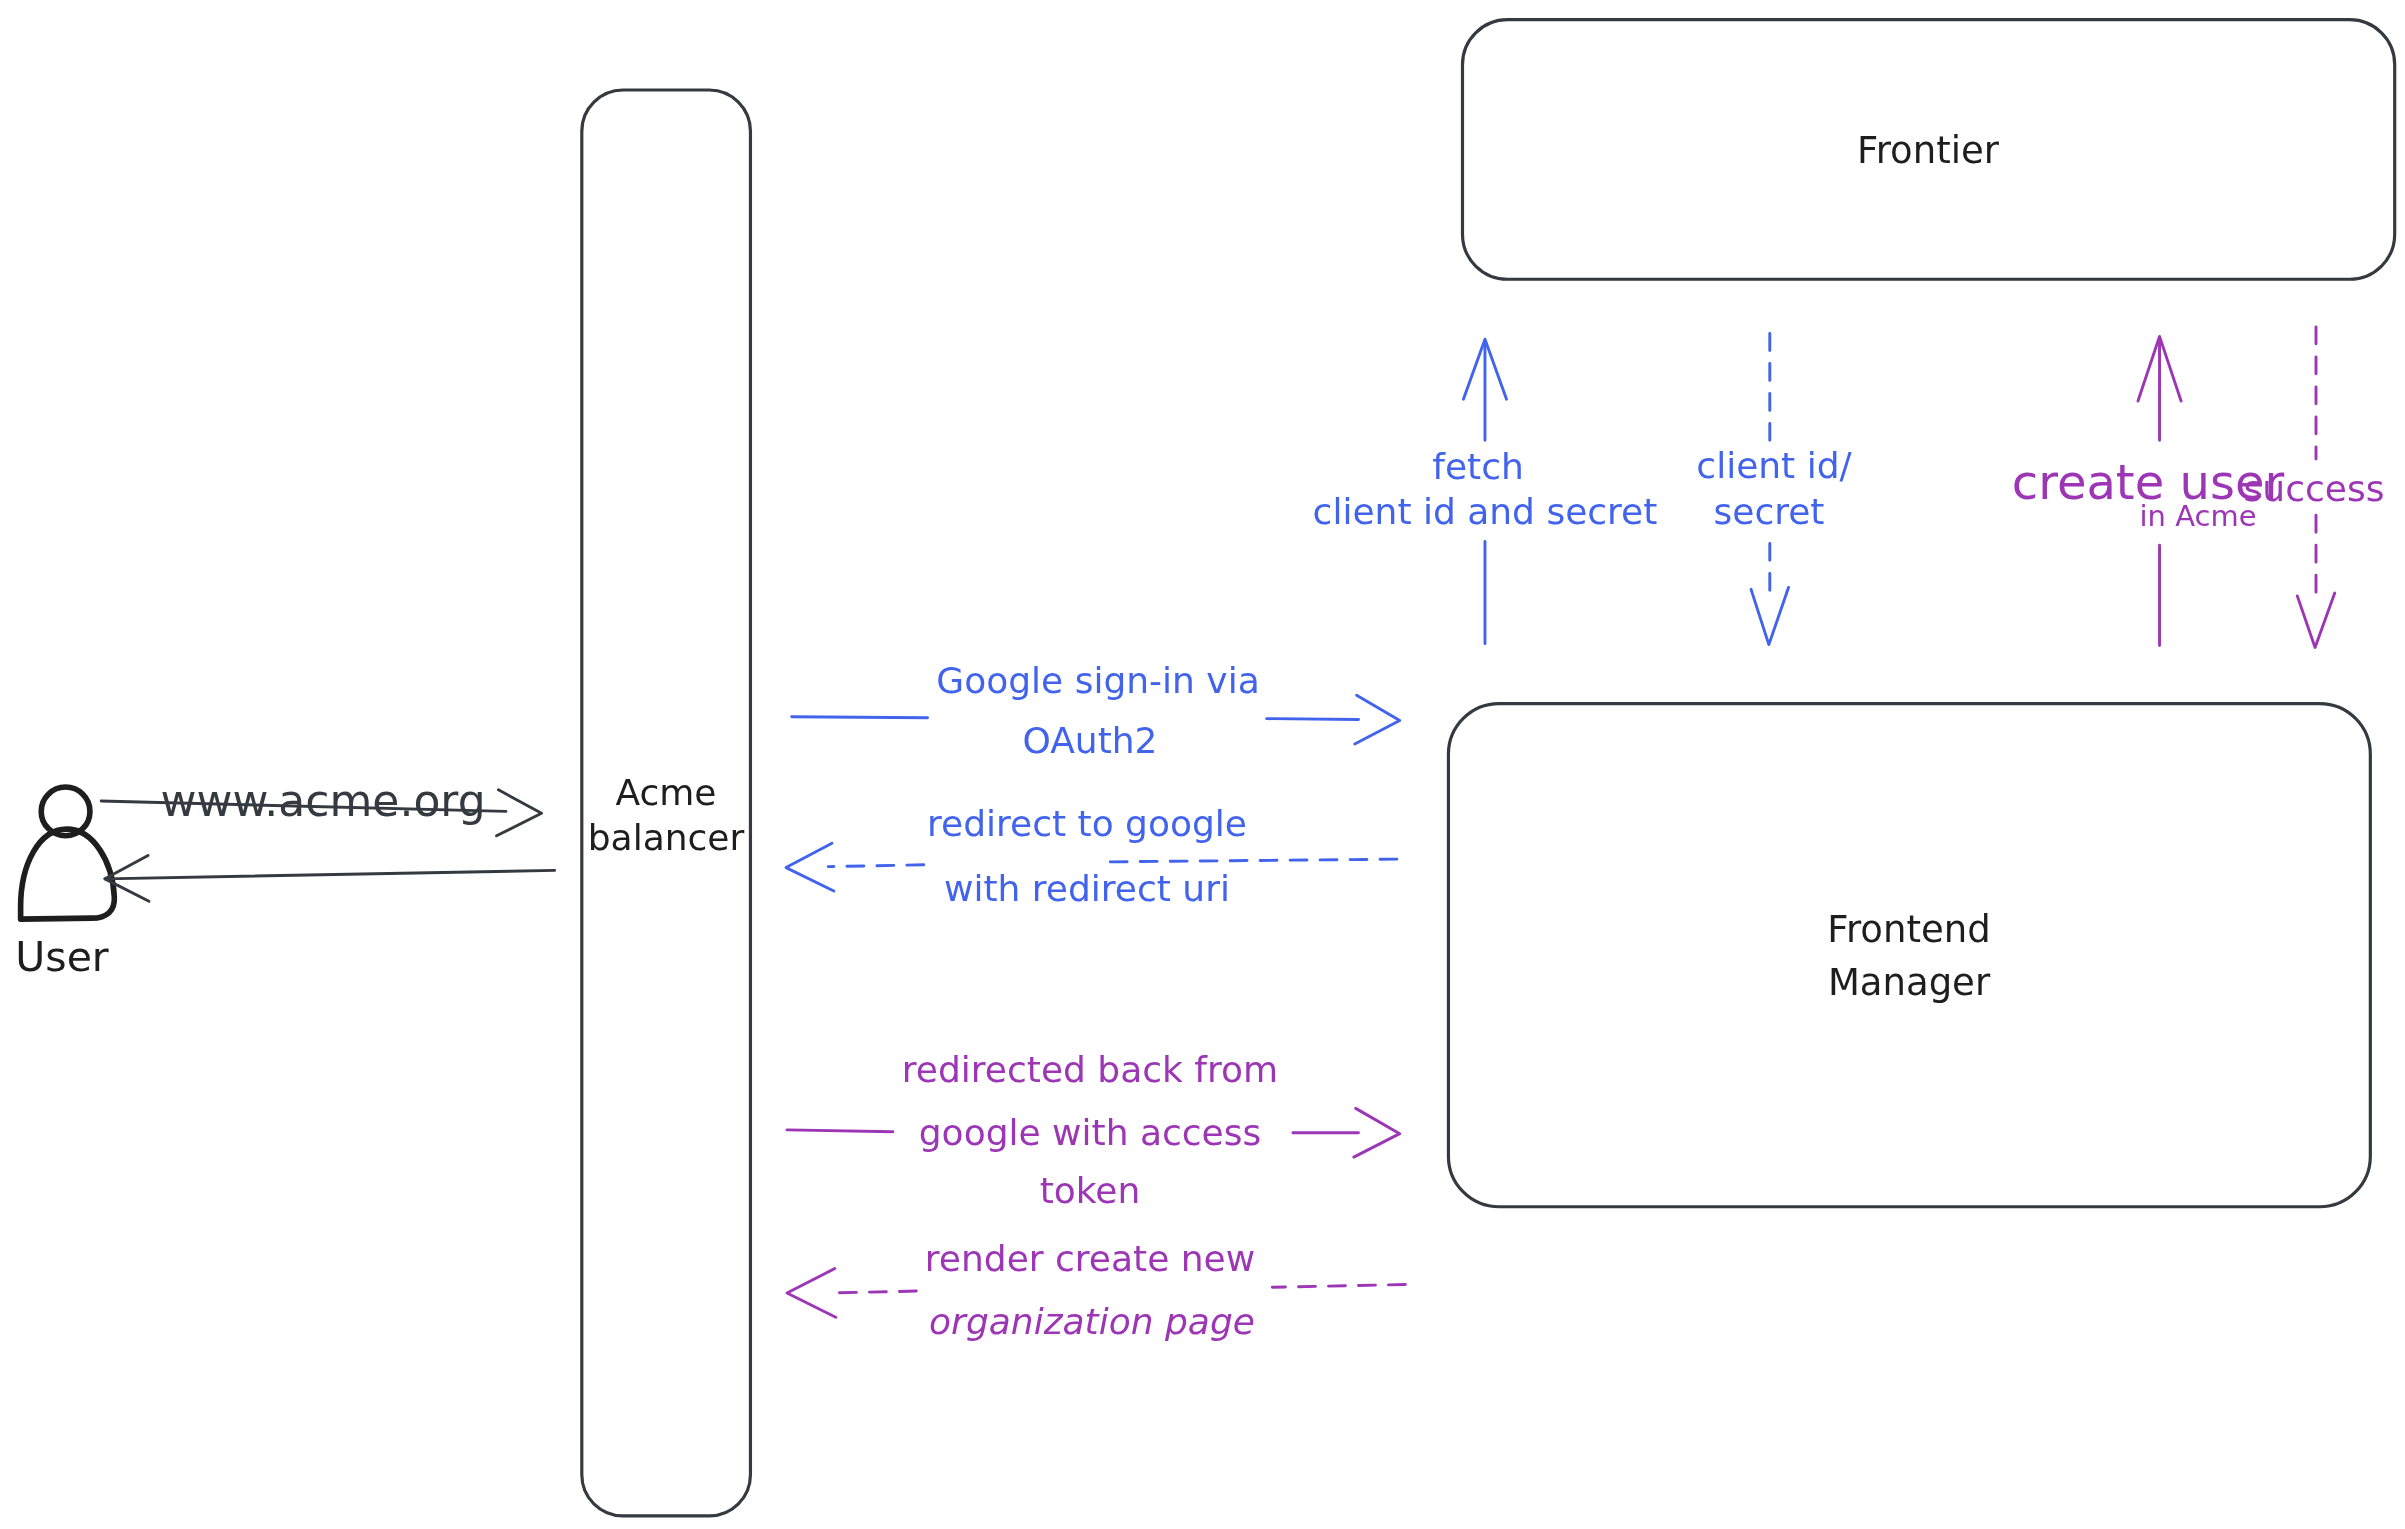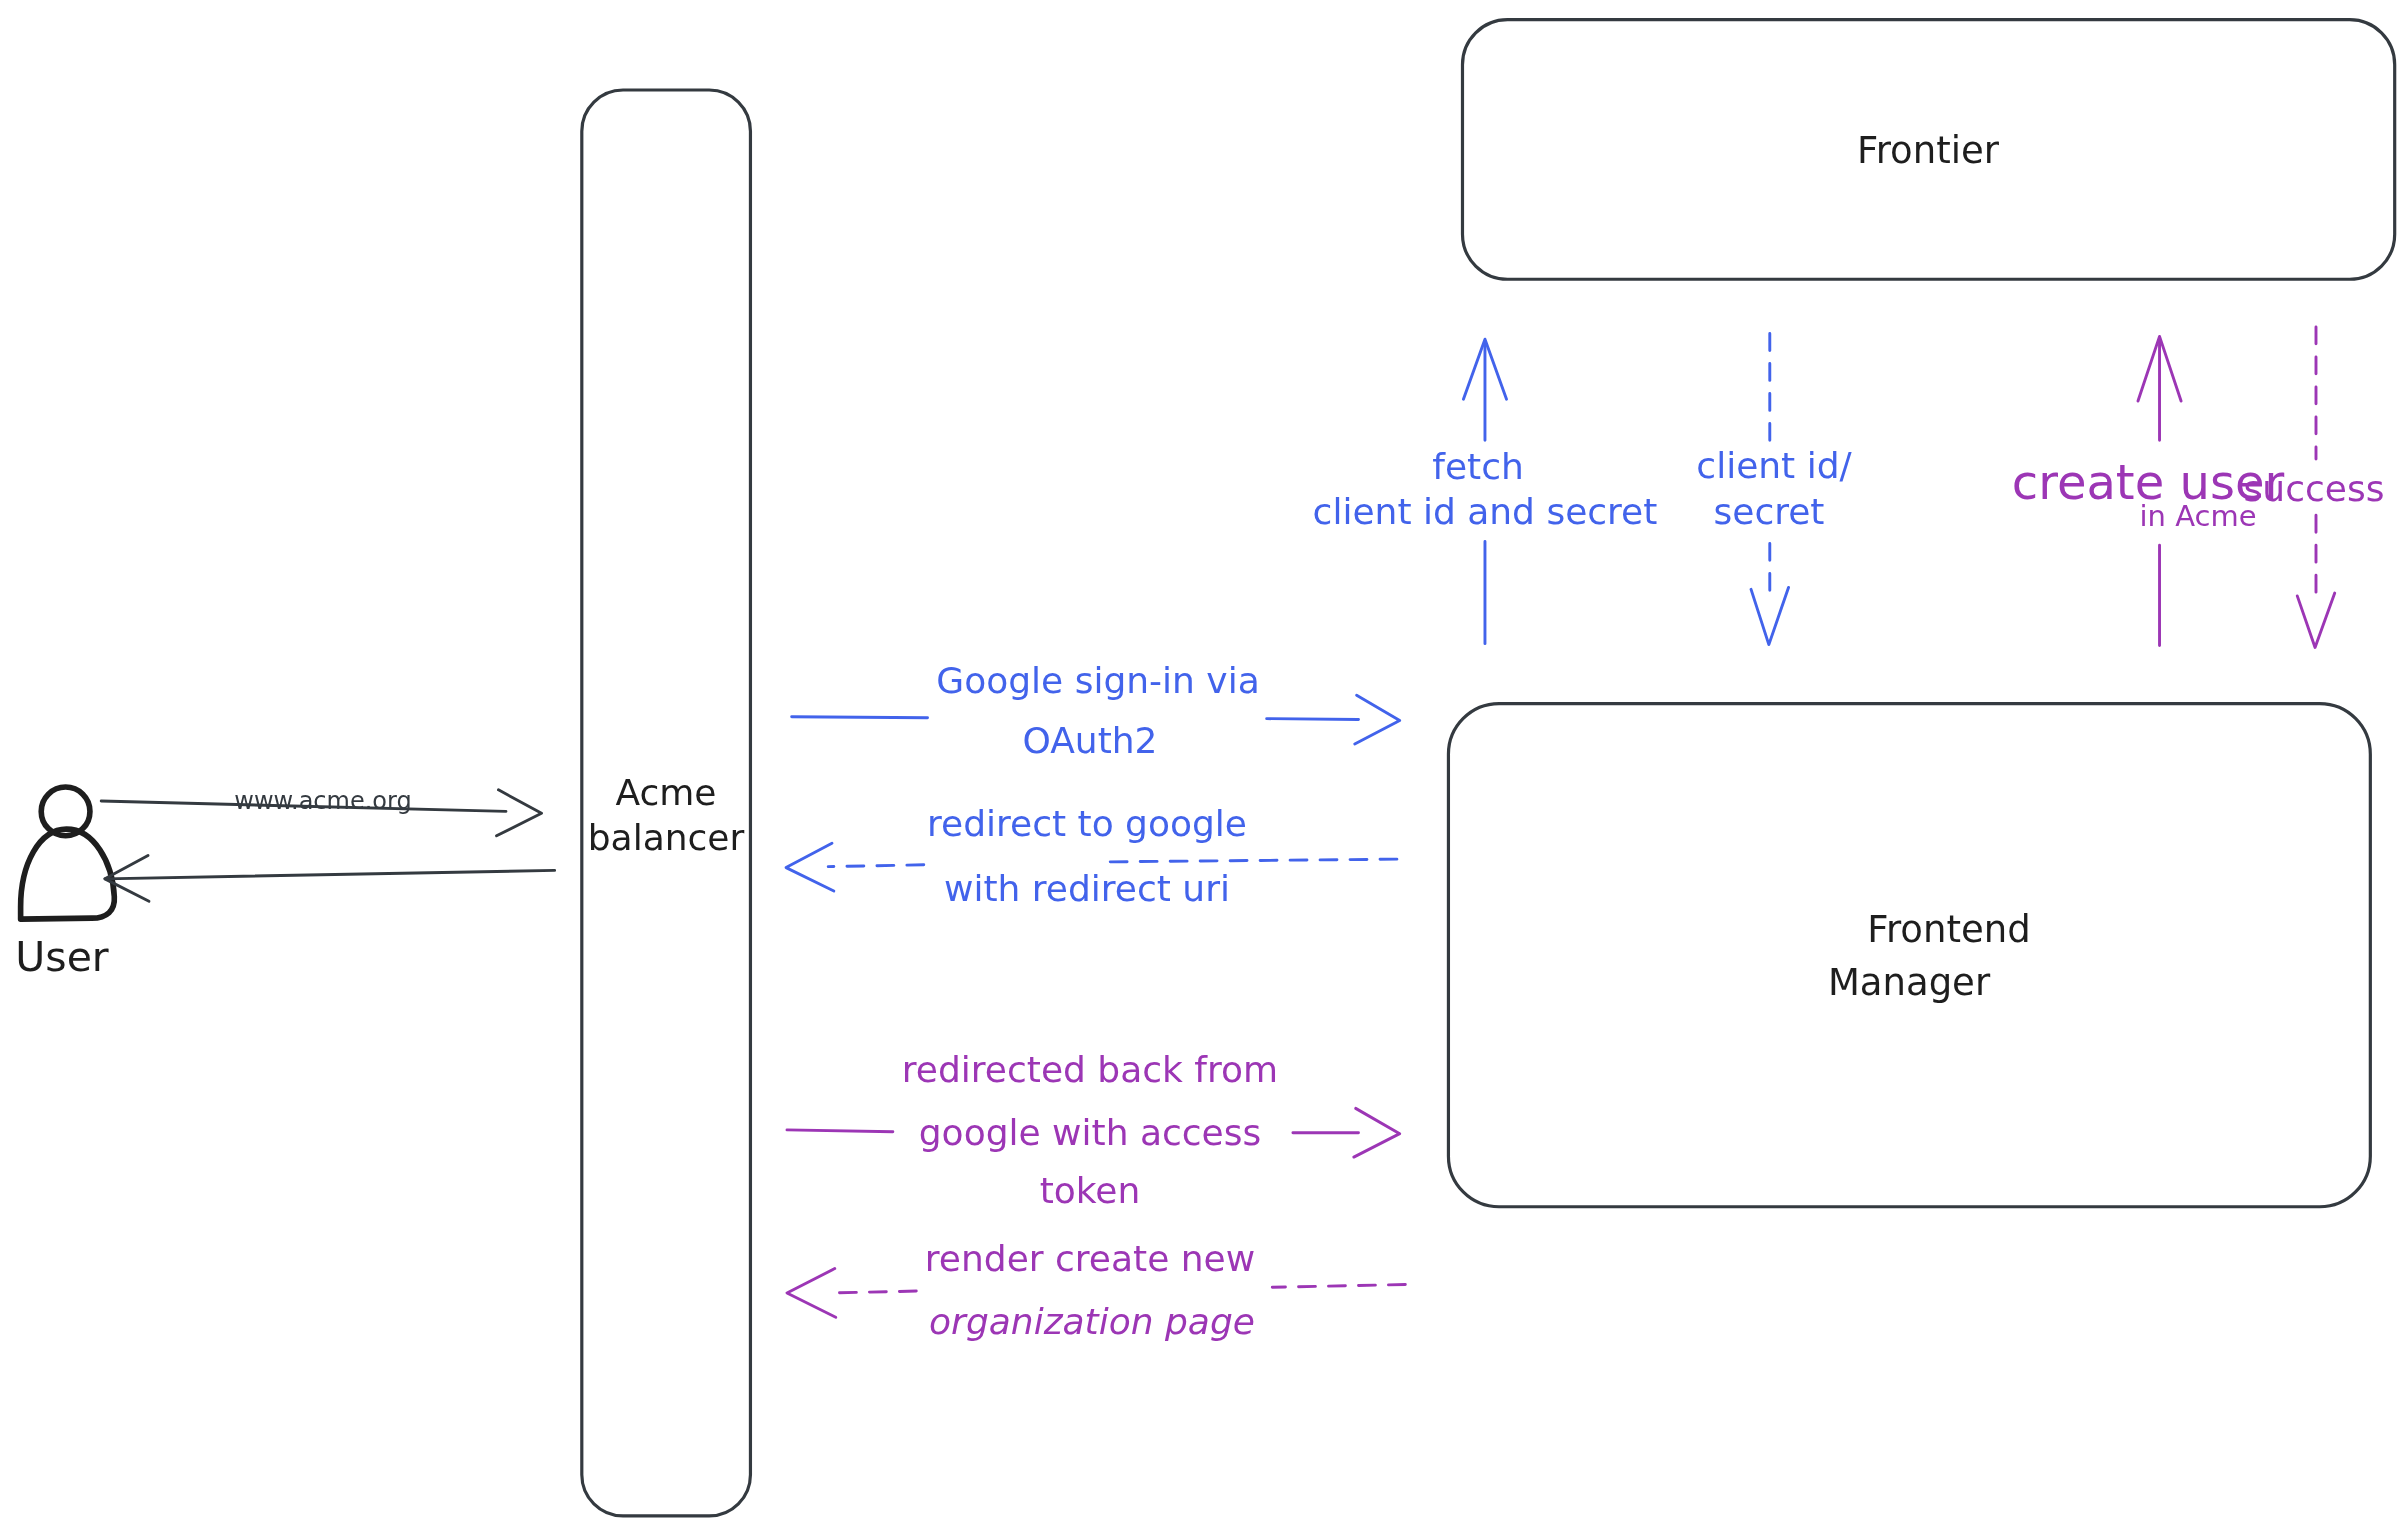--- a/index.html
+++ b/index.html
@@ -81,24 +81,24 @@
     <path class="s-purple w-line" d="M2282,428 L2305,359 L2328,428"></path>
 
     <path class="s-purple w-line dash" d="M2472,349 L2472,490 M2472,550 L2472,638"></path>
     <path class="s-purple w-line" d="M2452,636 L2471,691 L2492,633"></path>
   </svg>
 
   <div class="lbl ink" style="left:62px;  top:957px; font-size:41px;">User</div>
   <div class="lbl ink" style="left:666px; top:793px;  font-size:36px;">Acme</div>
   <div class="lbl ink" style="left:666px; top:838px;  font-size:36px;">balancer</div>
   <div class="lbl ink" style="left:1928px;top:150px;  font-size:37px;">Frontier</div>
-  <div class="lbl ink" style="left:1909px;top:929px;  font-size:37px;margin-left:40px;">Frontend</div>
+  <div class="lbl ink" style="left:1909px;top:929px;  font-size:37px;">Frontend</div>
   <div class="lbl ink" style="left:1909px;top:982px; font-size:37px;">Manager</div>
 
-  <div class="lbl dark" style="left:323px; top:801px;  font-size:24px;">www.acme.org</div>
+  <div class="lbl dark" style="left:323px; top:801px;  font-size:44px;">www.acme.org</div>
 
   <div class="lbl blue" style="left:1090px;top:681px;  font-size:36px;margin-left:8px;">Google sign-in via</div>
   <div class="lbl blue" style="left:1090px;top:741px;  font-size:36px;">OAuth2</div>
 
   <div class="lbl blue" style="left:1087px;top:824px;  font-size:36px;">redirect to google</div>
   <div class="lbl blue" style="left:1087px;top:889px;  font-size:36px;">with redirect uri</div>
 
   <div class="lbl blue" style="left:1478px;top:467px;  font-size:36px;">fetch</div>
   <div class="lbl blue" style="left:1485px;top:512px;  font-size:36px;">client id and secret</div>
 

